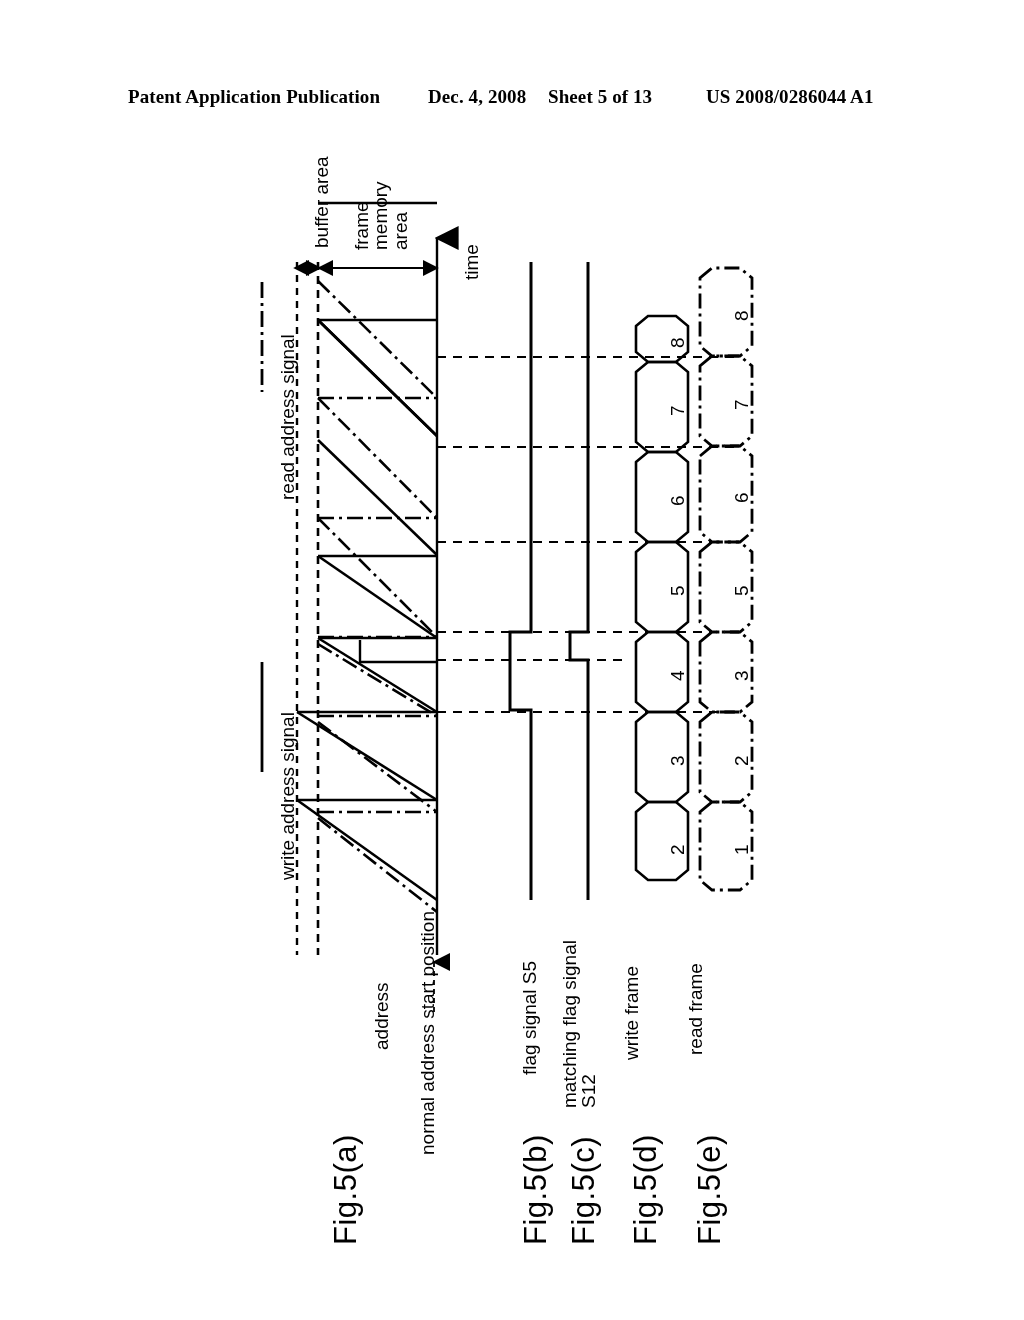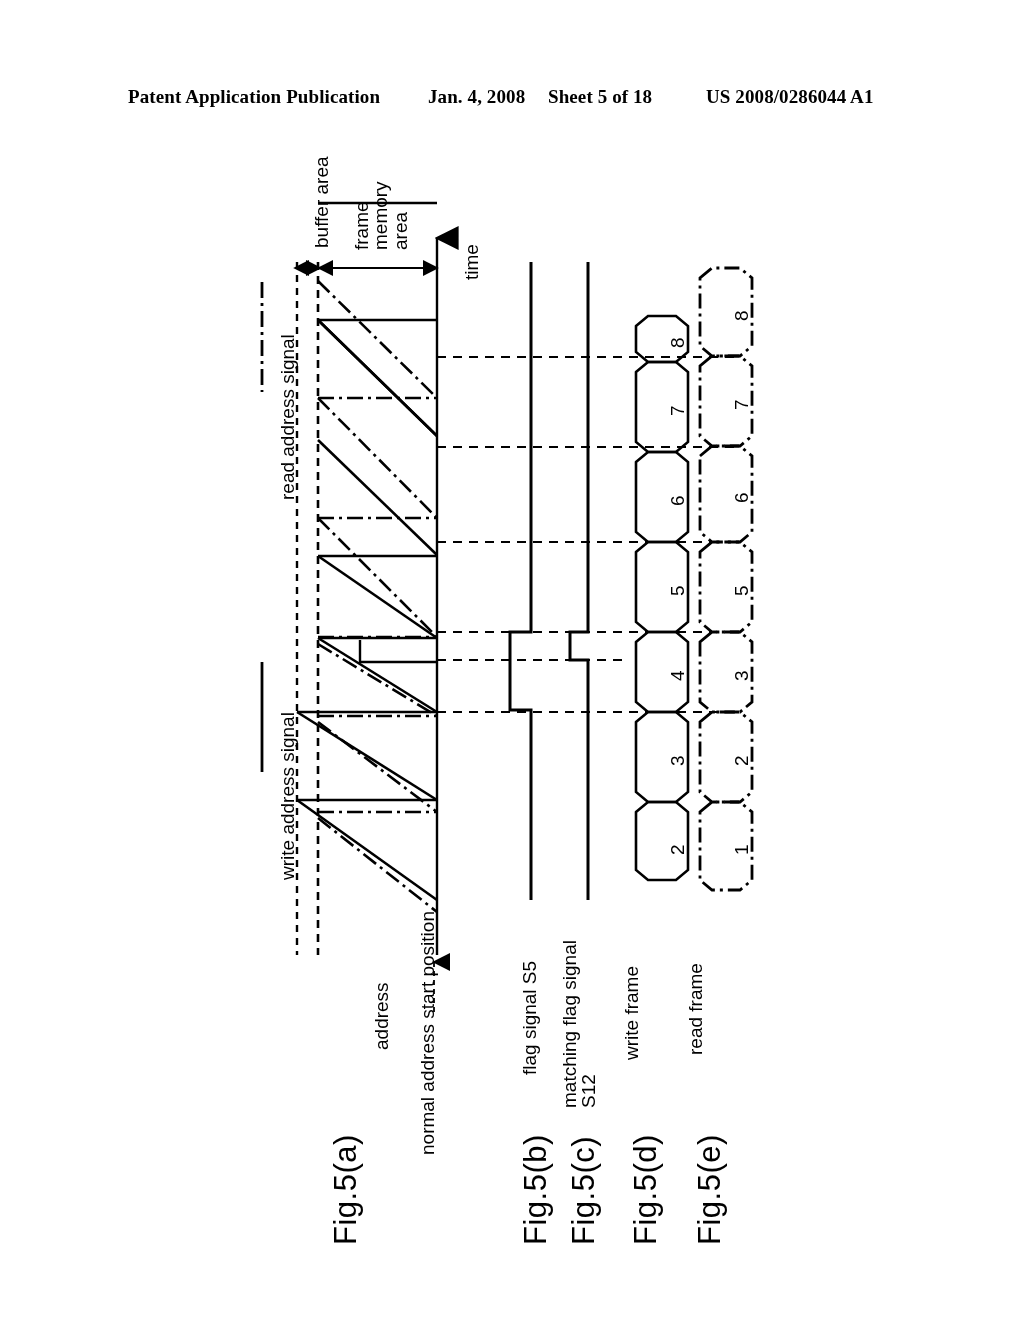--- a/index.html
+++ b/index.html
@@ -40,22 +40,22 @@
   .rl.med{font-size:19px;}
   .rl.two{line-height:1.02;}
 </style>
 </head>
 <body>
 
 <div id="sheet">
 
   <div class="hdr">
     <span class="h1">Patent Application Publication</span>
-    <span class="h2">Jan. 4, 2008</span>
-    <span class="h3">Sheet 5 of 18</span>
+    <span class="h2">Dec. 4, 2008</span>
+    <span class="h3">Sheet 5 of 13</span>
     <span class="h4">US 2008/0286044 A1</span>
   </div>
 
   <div id="figure">
   <svg width="1024" height="1320" viewBox="0 0 1024 1320" xmlns="http://www.w3.org/2000/svg">
     <defs>
       <marker id="arrH" markerWidth="9" markerHeight="9" refX="8" refY="4.5" orient="auto">
         <path d="M0,0 L9,4.5 L0,9 z" fill="#000"></path>
       </marker>
       <marker id="arrHL" markerWidth="9" markerHeight="9" refX="1" refY="4.5" orient="auto">

